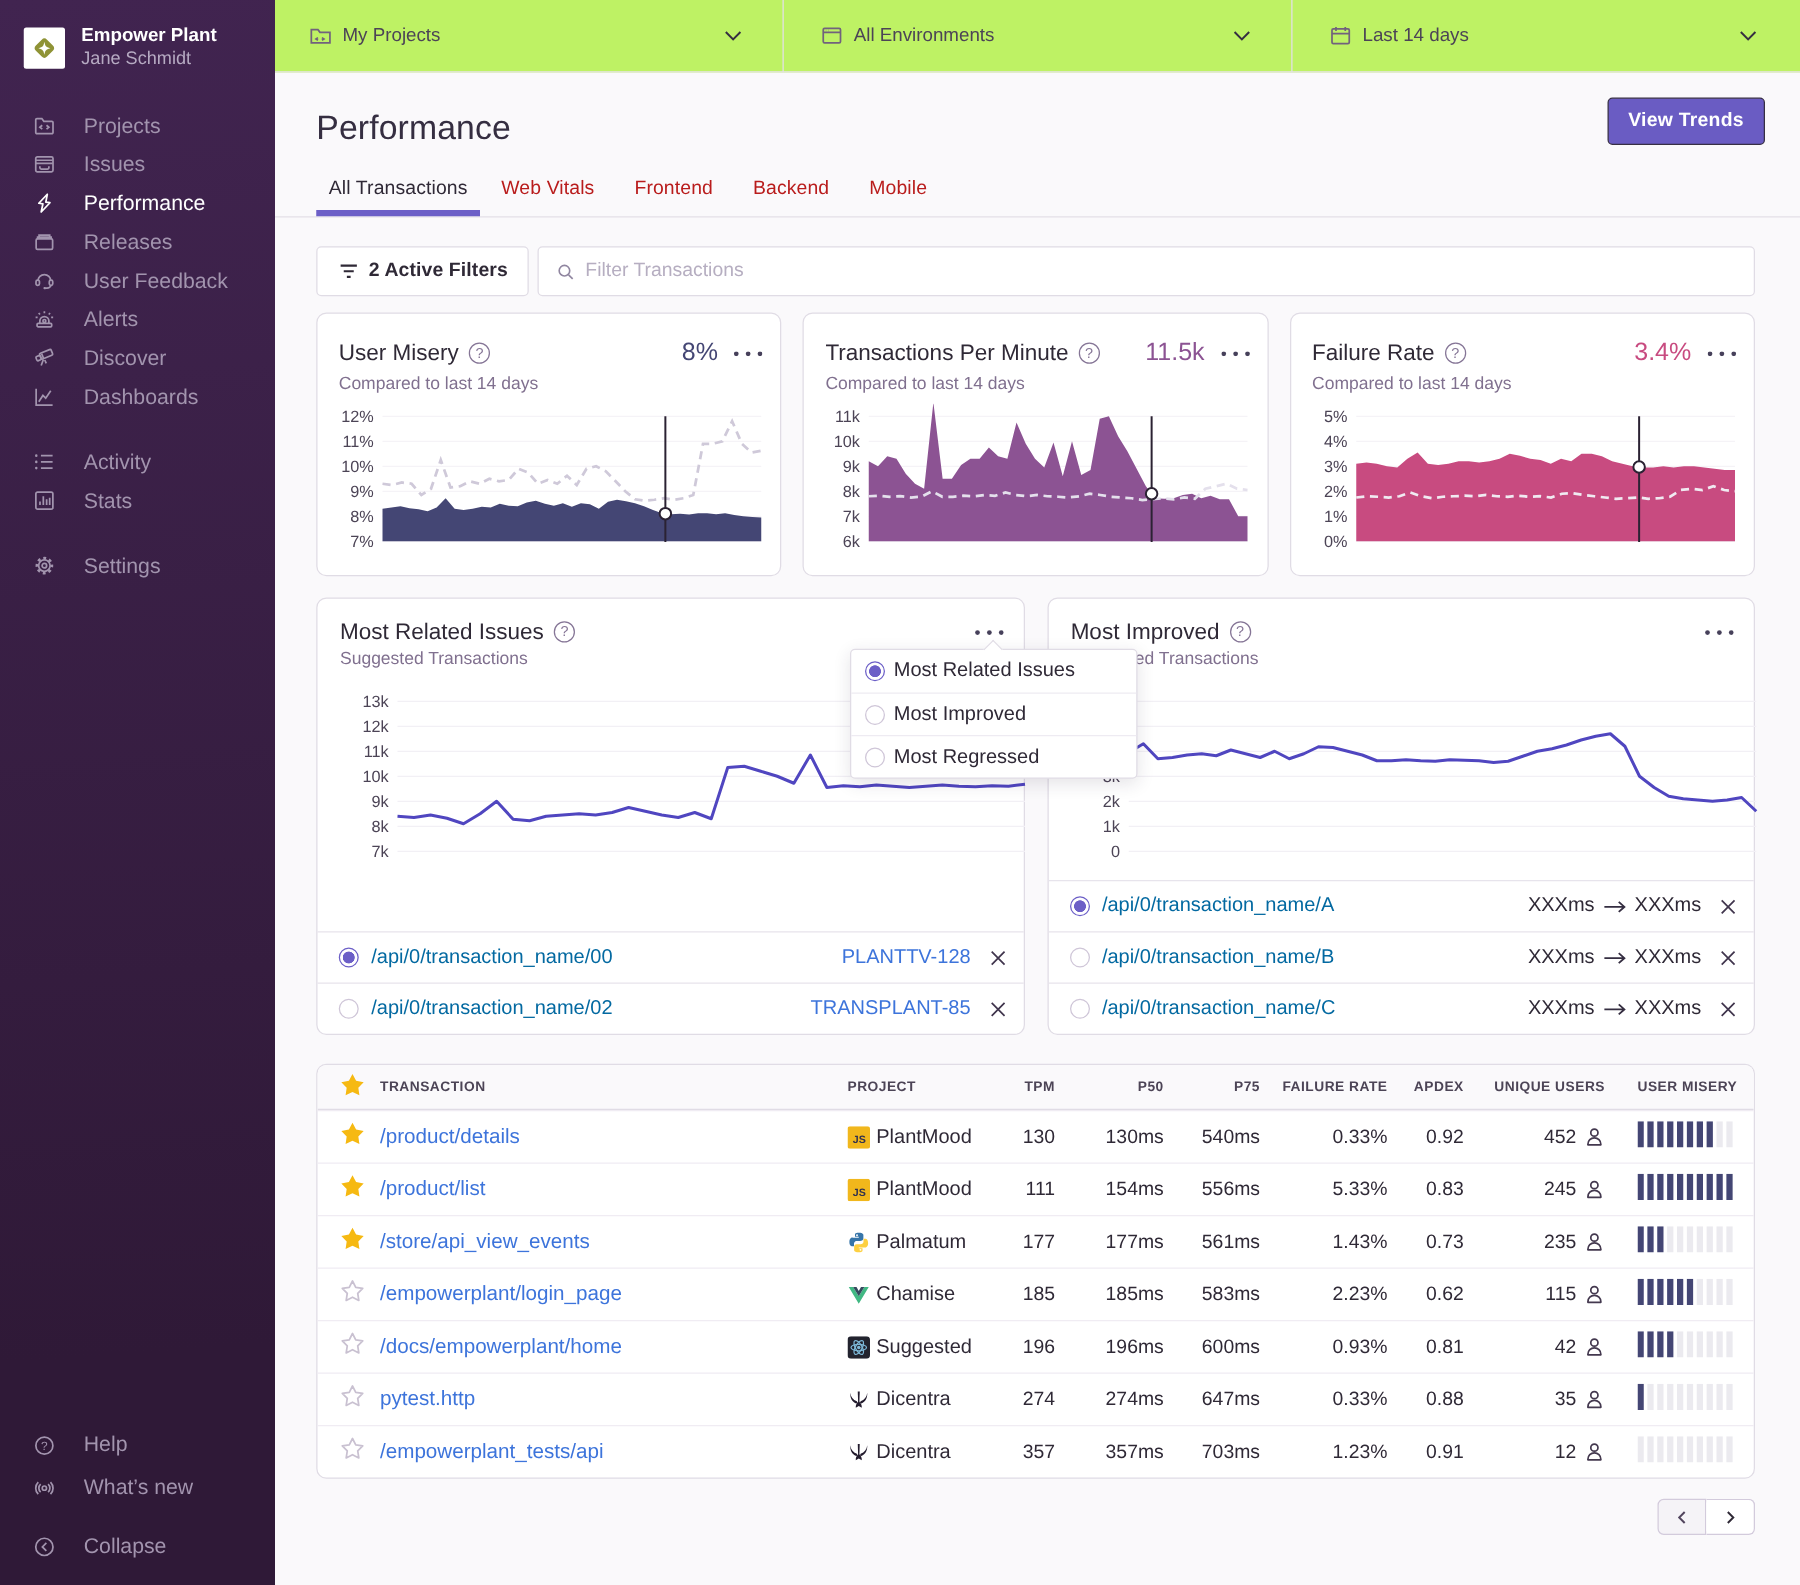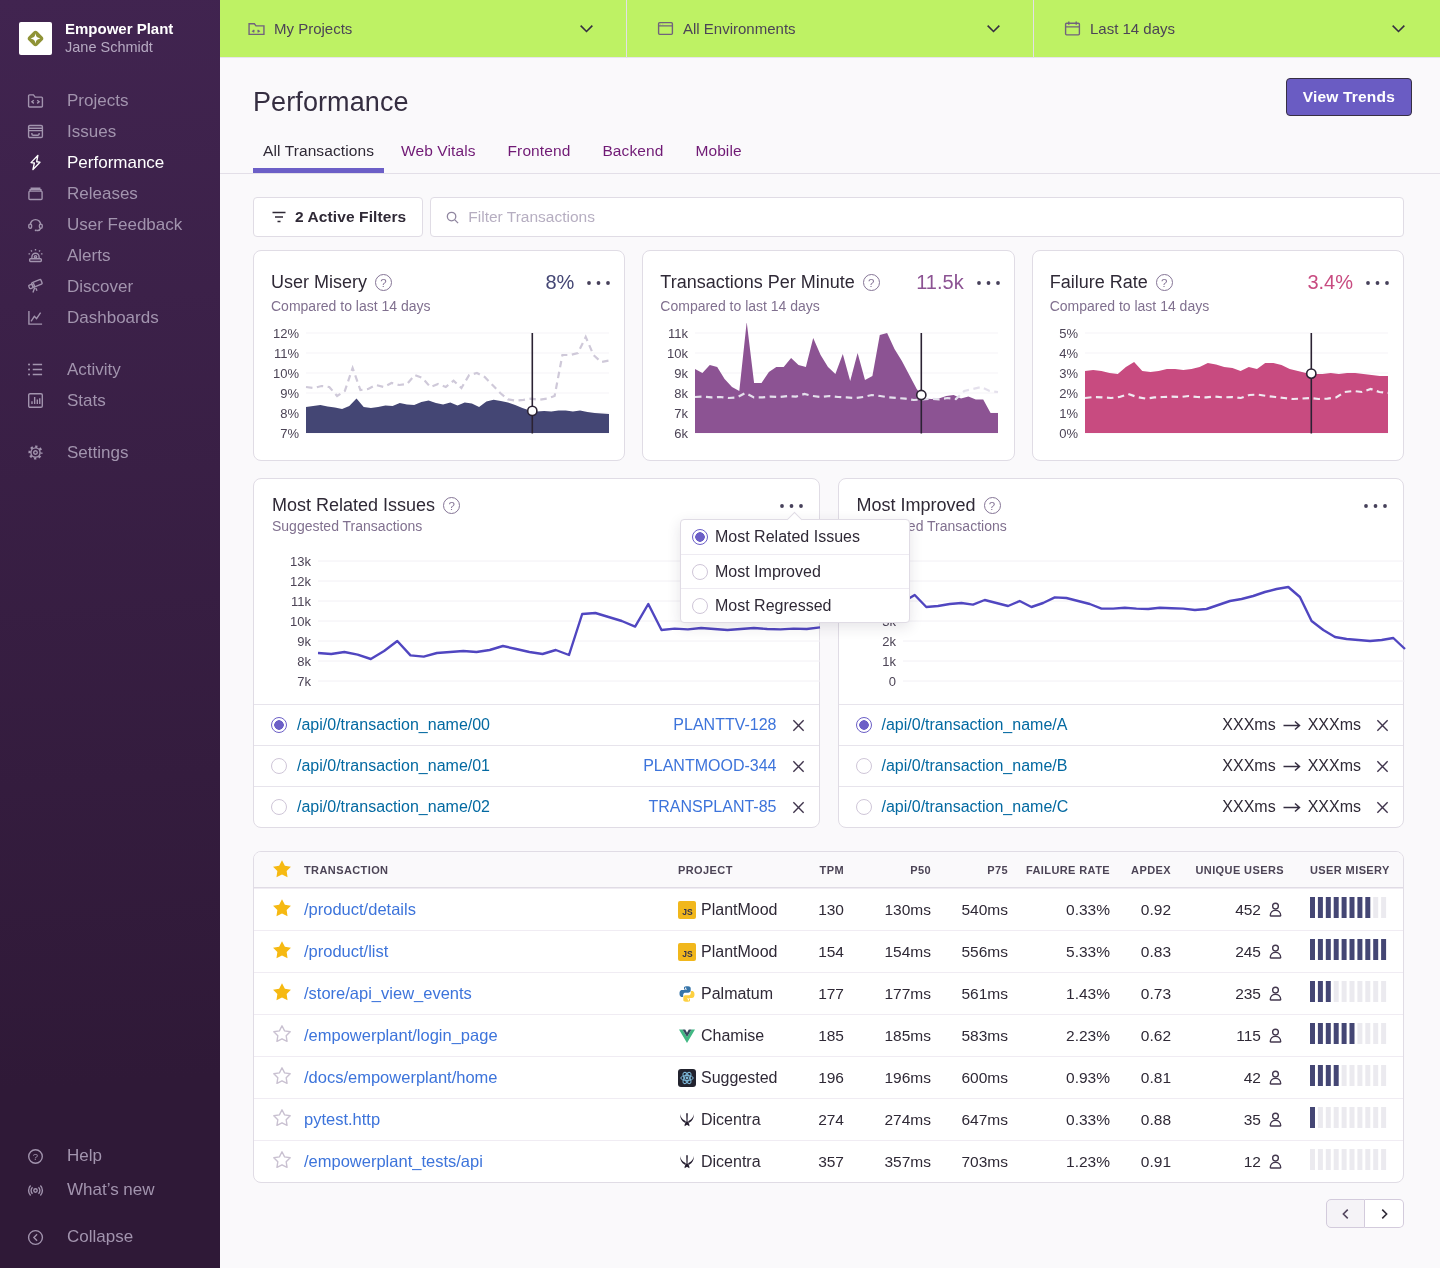--- a/index.html
+++ b/index.html
@@ -24,21 +24,21 @@
 #topbar { position:absolute; left:220px; top:0; width:1220px; height:58px; background:#bef264; border-bottom:1px solid #e7e4ec; display:flex; z-index:20; }
 .tb-sec { display:flex; align-items:center; font-size:15px; color:#4c4456; }
 .tb-sec svg { width:17px; height:17px; margin-right:9px; color:#71627d; }
 .tb-chevron { margin-left:auto; }
 .tb-div { width:1px; background:#e3dfe8; height:58px; }
 
 #headzone { position:absolute; left:220px; top:58px; width:1220px; height:116px; background:#faf9fb; border-bottom:1px solid #e3dfe8; }
 #headzone h1 { position:absolute; left:33px; top:29px; font-size:27px; font-weight:normal; color:#352e41; letter-spacing:0.1px; }
 #viewtrends { position:absolute; right:28px; top:20px; height:38px; padding:0 16px; background:#6a5cc3; color:#fff; font-weight:bold; font-size:15.5px; border:1px solid #372f44; border-radius:4px; display:flex; align-items:center; letter-spacing:0.2px; }
 .tabs { position:absolute; left:33px; bottom:0; display:flex; }
-.tab { font-size:15.5px; color:#701a75; padding:0 10px 13px; margin-right:12px; letter-spacing:0.1px; }
+.tab { font-size:15.5px; color:#b91c1c; padding:0 10px 13px; margin-right:12px; letter-spacing:0.1px; }
 .tab.active { color:#2f2936; padding-bottom:8px; border-bottom:5px solid #6c5fc7; margin-right:7px; }
 
 #content { position:absolute; left:220px; top:175px; width:1220px; }
 .inner { padding:22px 36px 0 33px; }
 
 .filterrow { display:flex; height:40px; margin-bottom:13px; }
 #activefilters { display:flex; align-items:center; background:#fff; border:1px solid #e0dce5; border-radius:4px; padding:0 16px 0 17px; font-size:15.5px; font-weight:bold; color:#2f2936; margin-right:7px; white-space:nowrap; letter-spacing:0.1px; }
 #searchbox { flex:1; background:#fff; border:1px solid #e0dce5; border-radius:4px; display:flex; align-items:center; padding:0 14px; color:#b6aec1; font-size:15.5px; }
 #searchbox svg { margin-right:8px; color:#9086a0; }
 
@@ -356,27 +356,20 @@
         <div style="position:absolute; left:0; right:0; bottom:0;">
           <div class="txrow">
               <span class="radio sel"></span>
               <span class="lnk">/api/0/transaction_name/00</span>
               <span class="right">PLANTTV-128<svg class="xicon" width="15" height="15" viewBox="0 0 14 14" stroke="#40354d" stroke-width="1.3">
                   <path d="M2.2 2.2 L11.8 11.8 M11.8 2.2 L2.2 11.8"></path>
                 </svg></span>
             </div>
           <div class="txrow">
               <span class="radio"></span>
-              <span class="lnk">/api/0/transaction_name/01</span>
-              <span class="right">PLANTMOOD-344<svg class="xicon" width="15" height="15" viewBox="0 0 14 14" stroke="#40354d" stroke-width="1.3">
-                  <path d="M2.2 2.2 L11.8 11.8 M11.8 2.2 L2.2 11.8"></path>
-                </svg></span>
-            </div>
-          <div class="txrow">
-              <span class="radio"></span>
               <span class="lnk">/api/0/transaction_name/02</span>
               <span class="right">TRANSPLANT-85<svg class="xicon" width="15" height="15" viewBox="0 0 14 14" stroke="#40354d" stroke-width="1.3">
                   <path d="M2.2 2.2 L11.8 11.8 M11.8 2.2 L2.2 11.8"></path>
                 </svg></span>
             </div>
         </div>
       </div>
       <div class="card wide">
         <div class="hd">
           <div class="ttl">Most Improved <span class="qm">?</span><span class="dots" style="margin-left:auto">
@@ -491,21 +484,21 @@
               <path d="M10.00 1.20 L12.88 6.64 L18.94 7.70 L14.66 12.11 L15.53 18.20 L10.00 15.50 L4.47 18.20 L5.34 12.11 L1.06 7.70 L7.12 6.64 Z" fill="#f6b912"></path>
             </svg></div>
           <div class="c-tx">/product/list</div>
           <div class="c-proj">
             <svg width="18" height="18" viewBox="0 0 18 18">
               <rect width="18" height="18" rx="2" fill="#f1b71c"></rect>
               <text x="9.5" y="13.5" text-anchor="middle" font-family="Liberation Sans,sans-serif" font-size="8.5" font-weight="bold" fill="#32324e">JS</text>
             </svg>
             <span style="margin-left:5px;font-size:16px">PlantMood</span>
           </div>
-          <div class="c-tpm">154</div>
+          <div class="c-tpm">111</div>
           <div class="c-p50">154ms</div>
           <div class="c-p75">556ms</div>
           <div class="c-fail">5.33%</div>
           <div class="c-apdex">0.83</div>
           <div class="c-users" style="display:flex;align-items:center;justify-content:flex-end">245<svg width="17" height="17" viewBox="0 0 16 16" fill="none" stroke="#44394f" stroke-width="1.3" style="margin-left:6px">
               <circle cx="8" cy="4.8" r="2.7"></circle>
               <path d="M3.1 13.7 c0-2.9 2.2-5 4.9-5 s4.9 2.1 4.9 5 a0.4 0.4 0 0 1-.4.4 H3.5 a0.4 0.4 0 0 1-.4-.4 z" stroke-linejoin="round"></path>
             </svg></div>
           <div class="c-mis"><svg width="79" height="21" viewBox="0 0 79 21">
               <rect x="0.0" y="0" width="5" height="21" fill="#444674"></rect>

